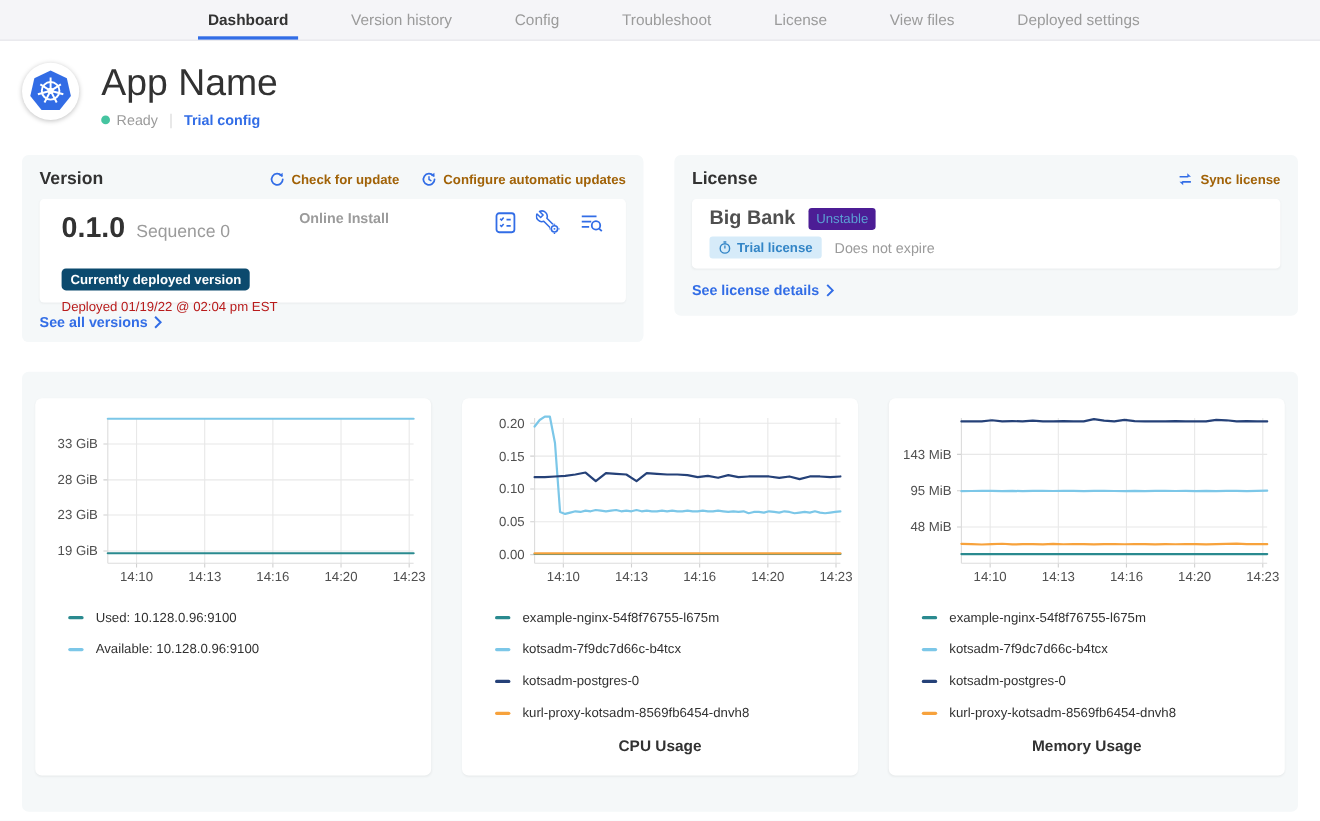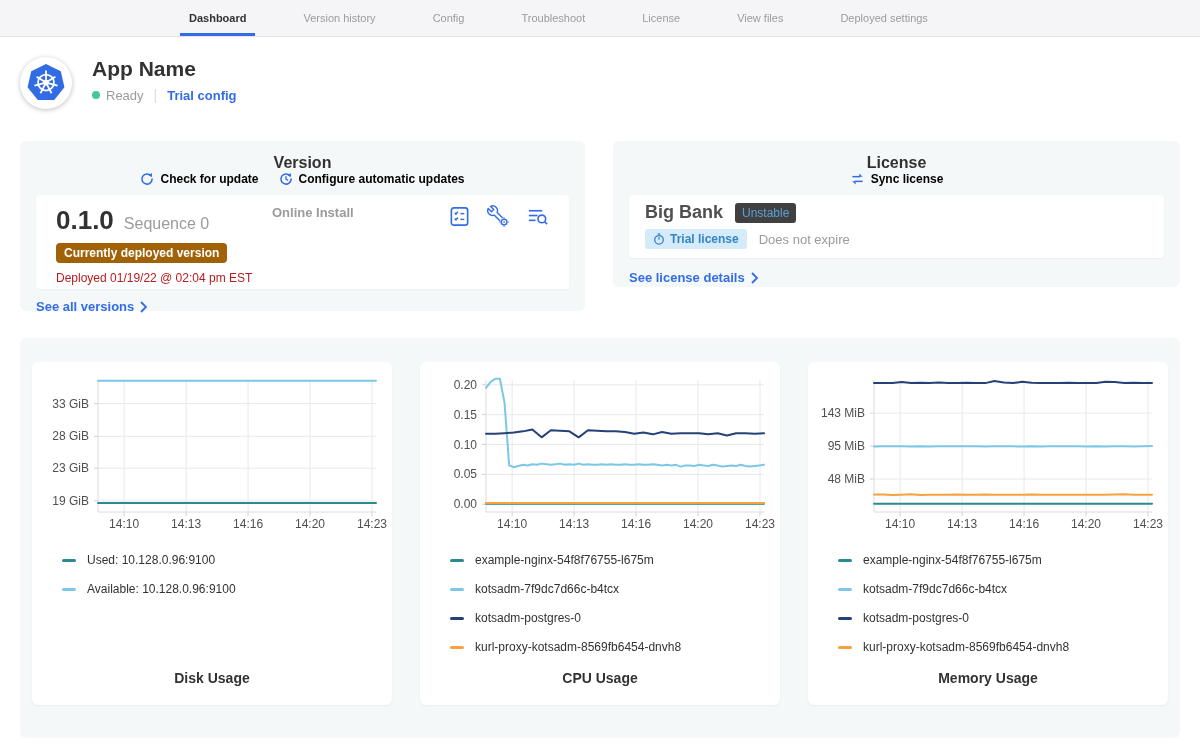--- a/index.html
+++ b/index.html
@@ -1,63 +1,63 @@
 <!DOCTYPE html>
 <html><head>
 <meta charset="utf-8">
 <style>
   * { box-sizing: border-box; margin:0; padding:0; }
   body { width:1200px; height:746px; position:relative; background:#fff; font-family:"Liberation Sans", sans-serif; color:#323232; overflow:hidden; }
 
   
   .topnav { height:37px; background:#f5f5f8; border-bottom:1px solid #e4e4e8; display:flex; align-items:stretch; padding-left:180px; }
-  .tab { font-size:11px; color:#9b9b9b; padding:3px 9px 0 9px; display:flex; align-items:center; margin-right:39px; cursor:pointer; border-bottom:3px solid transparent; white-space:nowrap; }
+  .tab { font-size:14px; color:#9b9b9b; padding:3px 9px 0 9px; display:flex; align-items:center; margin-right:39px; cursor:pointer; border-bottom:3px solid transparent; white-space:nowrap; }
   .tab.active { color:#323232; font-weight:700; border-bottom-color:#326de6; }
 
   
   .app-header { position:absolute; left:20px; top:57px; display:flex; }
   .app-icon { width:52px; height:52px; border-radius:50%; background:#fff; box-shadow:0 1px 5px rgba(0,0,0,0.25); display:flex; align-items:center; justify-content:center; }
   .app-head-text { margin-left:20px; }
-  .app-title { font-size:21px; font-weight:700; color:#323232; line-height:1.1; }
+  .app-title { font-size:34px; font-weight:400; color:#323232; line-height:1.1; }
   .app-status-row { display:flex; align-items:center; margin-top:7px; font-size:13px; }
   .status-dot { width:8px; height:8px; border-radius:50%; background:#45c4a0; margin-right:6px; }
   .status-text { color:#9b9b9b; }
   .status-divider { color:#dcdcdc; margin:0 10px; font-size:14px; }
   .link { color:#326de6; font-weight:700; cursor:pointer; }
 
   
   .panel { position:absolute; background:#f5f8f9; border-radius:6px; padding:13px 16px 16px; }
   #version-card { left:20px; top:141px; width:565px; height:170px; }
   #license-card { left:613px; top:141px; width:567px; height:146px; }
   #monitoring-card { left:20px; top:338px; width:1160px; height:400px; padding:14px 12px; }
-  .panel-head { display:flex; align-items:center; justify-content:space-between;flex-direction:column; }
+  .panel-head { display:flex; align-items:center; justify-content:space-between; }
   .panel-title { font-size:16px; font-weight:700; color:#323232; }
   .head-links { display:flex; align-items:center; gap:20px; }
-  .icon-link { display:flex; align-items:flex-end; gap:6px; font-size:12px; font-weight:700; color:#000000; cursor:pointer; }
+  .icon-link { display:flex; align-items:flex-end; gap:6px; font-size:12px; font-weight:700; color:#a16207; cursor:pointer; }
   .white-box { background:#fff; border-radius:4px; box-shadow:0 1px 2px rgba(0,0,0,0.04); }
 
   
   .version-box { margin-top:9px; height:94px; padding:10px 20px 12px; display:flex; align-items:flex-start; }
   .vb-col1 { flex:0 0 216px; }
   .ver-row { display:flex; align-items:baseline; }
   .ver-number { font-size:26px; font-weight:700; color:#323232; }
   .ver-seq { font-size:16px; color:#9b9b9b; margin-left:10px; }
-  .deploy-badge { display:inline-block; margin-top:7px; background:#a16207; color:#fff; font-size:12px; font-weight:700; padding:3px 8px; border-radius:4px; }
+  .deploy-badge { display:inline-block; margin-top:22px; background:#0c4a6e; color:#fff; font-size:12px; font-weight:700; padding:3px 8px; border-radius:4px; }
   .deployed-at { margin-top:8px; font-size:12px; color:#b91c1c; }
   .vb-col2 { flex:1; display:flex; align-items:center; }
   .install-type { font-size:13px; font-weight:700; color:#9b9b9b; }
   .vb-icons { display:flex; align-items:center; gap:16px; }
   .vb-icons svg { cursor:pointer; }
   .see-link { display:inline-flex; align-items:center; gap:5px; margin-top:10px; font-size:13px; font-weight:700; color:#326de6; cursor:pointer; }
 
   
   .license-box { margin-top:9px; padding:7px 16px 9px; }
   .lic-row1 { display:flex; align-items:center; }
   .lic-name { font-size:18px; font-weight:700; color:#4f4f4f; }
-  .badge-light { margin-left:12px; background:#404040; color:#5b9fd4; font-size:12px; padding:3px 7px; border-radius:3px; }
+  .badge-light { margin-left:12px; background:#4c1d95; color:#5b9fd4; font-size:12px; padding:3px 7px; border-radius:3px; }
   .lic-row2 { display:flex; align-items:center; margin-top:6px; }
   .badge-trial { display:inline-flex; align-items:center; gap:5px; background:#d6ebf9; color:#3385c6; font-size:12px; font-weight:700; padding:3px 8px; border-radius:3px; }
   .expiry { margin-left:12px; font-size:13px; color:#9b9b9b; }
   #license-card .see-link { margin-top:12px; }
 
   
   #charts-row { display:flex; justify-content:space-between; margin-top:10px; }
   .chart-card { width:360px; height:343px; background:#fff; border-radius:6px; box-shadow:0 1px 2px rgba(0,0,0,0.05); position:relative; }
   .chart-svg text { font-family:"Liberation Sans", sans-serif; font-size:12px; fill:#4f4f4f; }
   .legend { margin-top:15px; padding-left:30px; }
@@ -250,21 +250,21 @@
           <polyline points="66,18.69473684210527 344,18.69473684210527" fill="none" stroke="#7cc7e8" stroke-width="2" stroke-linejoin="round" stroke-linecap="round"></polyline>
         </svg><div class="legend">
           <div class="legend-item">
             <span class="dash" style="background: rgb(42, 138, 143);"></span>
             <span>Used: 10.128.0.96:9100</span>
           </div>
           <div class="legend-item">
             <span class="dash" style="background: rgb(124, 199, 232);"></span>
             <span>Available: 10.128.0.96:9100</span>
           </div>
-        </div><div class="chart-title">Disk Usage</div></div>
+        </div></div>
       <div class="chart-card"><svg viewBox="0 0 360 172" width="360" height="172" class="chart-svg">
           <line x1="66" y1="142.23529411764707" x2="344" y2="142.23529411764707" stroke="#e8e8e8" stroke-width="1"></line>
           <line x1="62" y1="142.23529411764707" x2="66" y2="142.23529411764707" stroke="#d0d0d0" stroke-width="1"></line>
           <text x="57" y="146.23529411764707" text-anchor="end">0.00</text>
           <line x1="66" y1="112.3710407239819" x2="344" y2="112.3710407239819" stroke="#e8e8e8" stroke-width="1"></line>
           <line x1="62" y1="112.3710407239819" x2="66" y2="112.3710407239819" stroke="#d0d0d0" stroke-width="1"></line>
           <text x="57" y="116.3710407239819" text-anchor="end">0.05</text>
           <line x1="66" y1="82.50678733031674" x2="344" y2="82.50678733031674" stroke="#e8e8e8" stroke-width="1"></line>
           <line x1="62" y1="82.50678733031674" x2="66" y2="82.50678733031674" stroke="#d0d0d0" stroke-width="1"></line>
           <text x="57" y="86.50678733031674" text-anchor="end">0.10</text>

